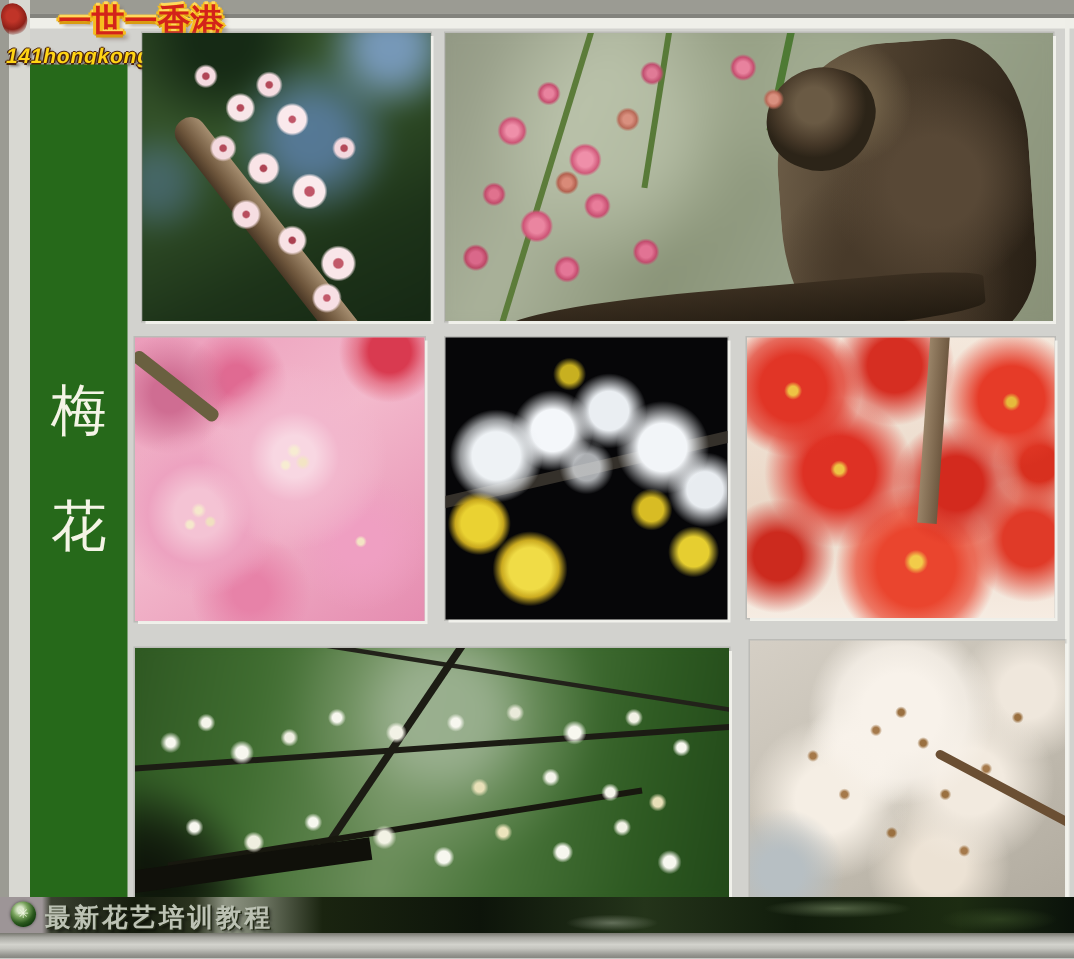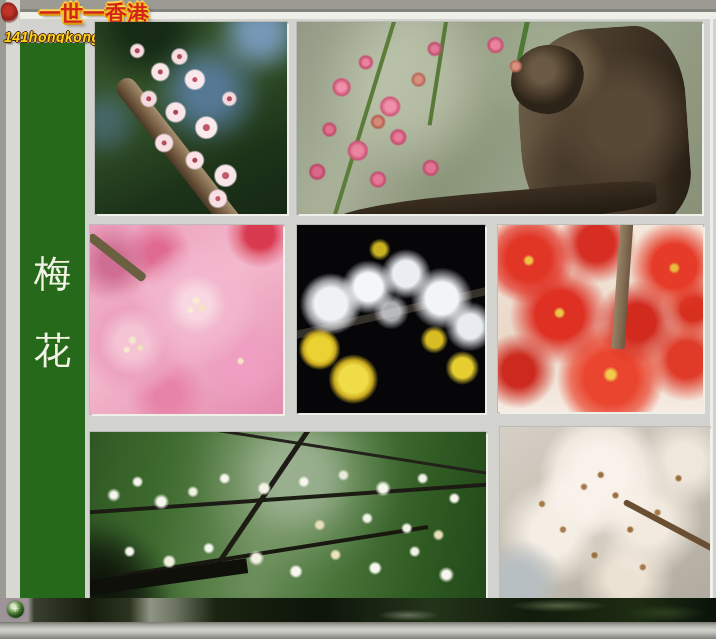--- a/index.html
+++ b/index.html
@@ -307,17 +307,18 @@
     <div class="blooms2"></div>
   </div>
 
   <div class="photo photo-g" title="Dense clusters of white cherry blossoms with brown star centers and twigs">
     <div class="twig"></div>
     <div class="centers"></div>
   </div>
 
   <div class="abs footer-banner"></div>
   <div class="abs badge">✳</div>
+  <div class="abs footer-caption">最新花艺培训教程</div>
   <div class="abs url-bar">
     
   </div>
 
 </div>
 
 </body></html>

